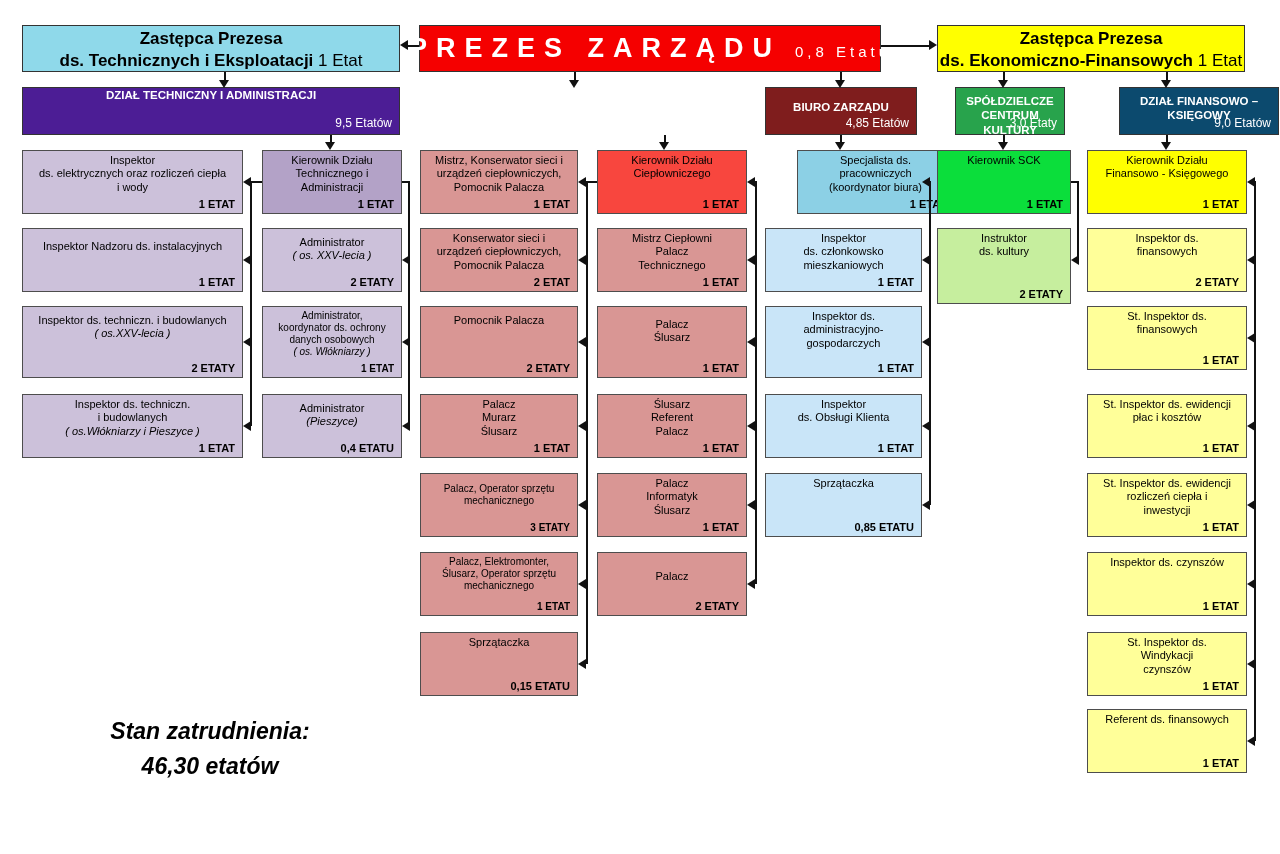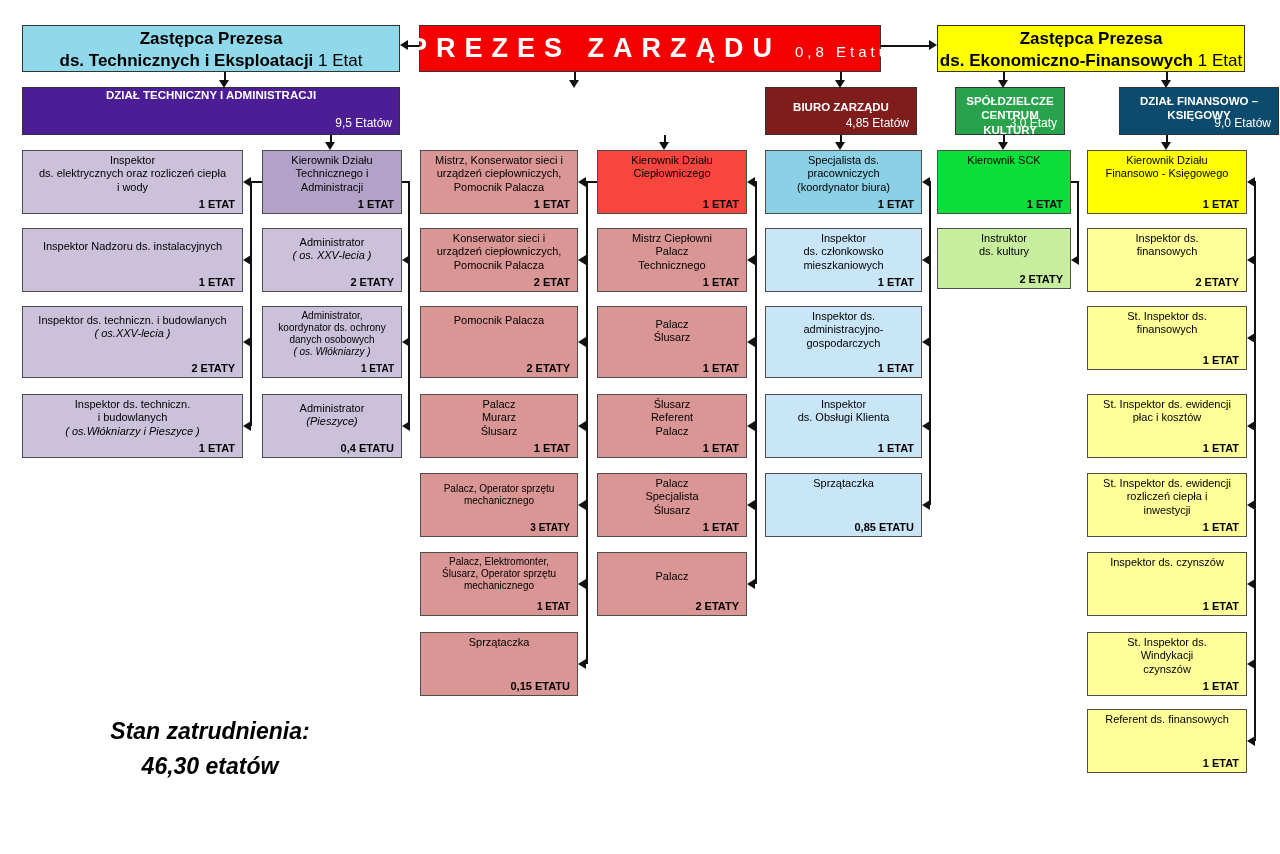--- a/index.html
+++ b/index.html
@@ -5,21 +5,21 @@
   html,body{margin:0;padding:0;background:#ffffff;font-family:"Liberation Sans",sans-serif;color:#000;}
   #canvas{position:relative;width:1280px;height:854px;background:#ffffff;overflow:hidden;}
   .box{position:absolute;box-sizing:border-box;border:1px solid #4d4d4d;display:flex;flex-direction:column;justify-content:space-between;padding:3px 5px 2px;text-align:center;font-size:11px;line-height:1.22;}
   .t{flex:0 0 auto;}
   .etat{align-self:flex-end;font-weight:bold;white-space:nowrap;padding-right:2px;}
   .it{font-style:italic;}
   .sm{font-size:10px;line-height:1.2;}
   
   .lav{background:#CCC1DA;} .lavd{background:#B3A2C7;}
   .pink{background:#D99694;} .redb{background:#F8463E;}
-  .cyand{background:#8CD0E5;} .cyanl{background:#C9E5F8;}
+  .cyand{background:#8CD0E5;margin-left:32px;} .cyanl{background:#C9E5F8;}
   .grnb{background:#0BDE3B;} .grnl{background:#C6EE9E;}
   .yelb{background:#FFFF00;} .yell{background:#FFFF99;}
   
   .topbox{position:absolute;box-sizing:border-box;border:1px solid #333;text-align:center;font-size:17px;line-height:1.32;padding-top:2px;}
   .topbox .b{font-weight:bold;}
   .lblue{background:#8FD9EA;}
   .yellow{background:#FFFF00;}
   .prezes{position:absolute;box-sizing:border-box;border:1px solid #333;background:#F50000;color:#fff;display:flex;align-items:center;justify-content:center;gap:14px;}
   .prezes .big{font-weight:bold;font-size:27px;letter-spacing:9px;white-space:nowrap;}
   .prezes .small{font-size:15px;letter-spacing:4px;white-space:nowrap;padding-top:6px;}
@@ -152,21 +152,21 @@
   </div>
   <div class="box pink" style="left:597px;top:306px;width:150px;height:72px">
     <div class="t" style="padding-top:8px"><span>Palacz</span><br><span>Ślusarz</span></div>
     <div class="etat">1 ETAT</div>
   </div>
   <div class="box pink" style="left:597px;top:394px;width:150px;height:64px">
     <div class="t"><span>Ślusarz</span><br><span>Referent</span><br><span>Palacz</span></div>
     <div class="etat">1 ETAT</div>
   </div>
   <div class="box pink" style="left:597px;top:473px;width:150px;height:64px">
-    <div class="t"><span>Palacz</span><br><span>Specjalista</span><br><span>Ślusarz</span></div>
+    <div class="t"><span>Palacz</span><br><span>Informatyk</span><br><span>Ślusarz</span></div>
     <div class="etat">1 ETAT</div>
   </div>
   <div class="box pink" style="left:597px;top:552px;width:150px;height:64px">
     <div class="t" style="padding-top:14px"><span>Palacz</span></div>
     <div class="etat">2 ETATY</div>
   </div>
 
   <div class="box cyand" style="left:765px;top:150px;width:157px;height:64px">
     <div class="t"><span>Specjalista ds.</span><br><span>pracowniczych</span><br><span>(koordynator biura)</span></div>
     <div class="etat">1 ETAT</div>
@@ -185,21 +185,21 @@
   </div>
   <div class="box cyanl" style="left:765px;top:473px;width:157px;height:64px">
     <div class="t"><span>Sprzątaczka</span></div>
     <div class="etat">0,85 ETATU</div>
   </div>
 
   <div class="box grnb" style="left:937px;top:150px;width:134px;height:64px">
     <div class="t"><span>Kierownik SCK</span></div>
     <div class="etat">1 ETAT</div>
   </div>
-  <div class="box grnl" style="left:937px;top:228px;width:134px;height:61px">
+  <div class="box grnl" style="left:937px;top:228px;width:134px;height:76px">
     <div class="t"><span>Instruktor</span><br><span>ds. kultury</span></div>
     <div class="etat">2 ETATY</div>
   </div>
 
   <div class="box yelb" style="left:1087px;top:150px;width:160px;height:64px">
     <div class="t"><span>Kierownik Działu</span><br><span>Finansowo - Księgowego</span></div>
     <div class="etat">1 ETAT</div>
   </div>
   <div class="box yell" style="left:1087px;top:228px;width:160px;height:64px">
     <div class="t"><span>Inspektor ds.</span><br><span>finansowych</span></div>

